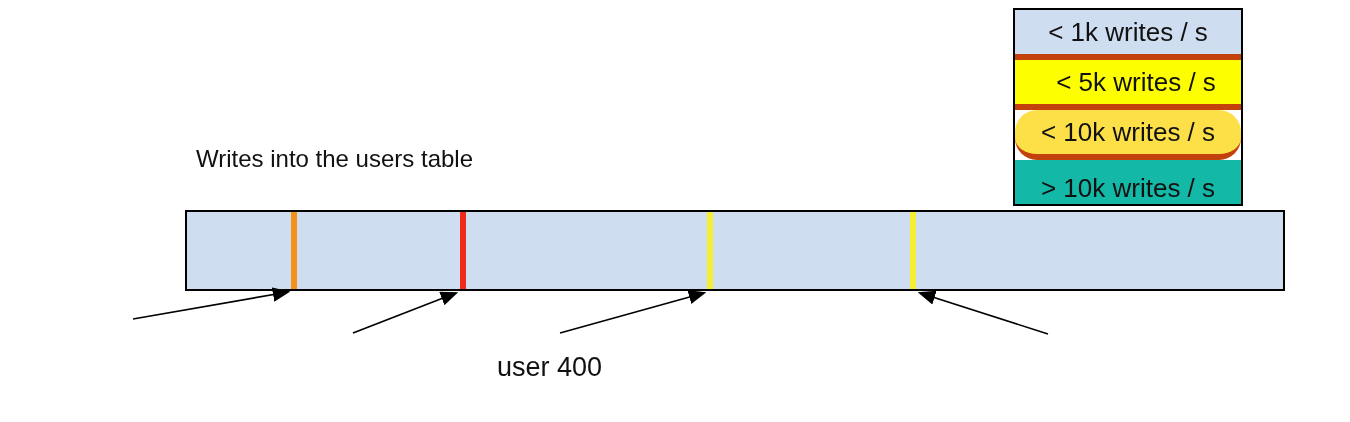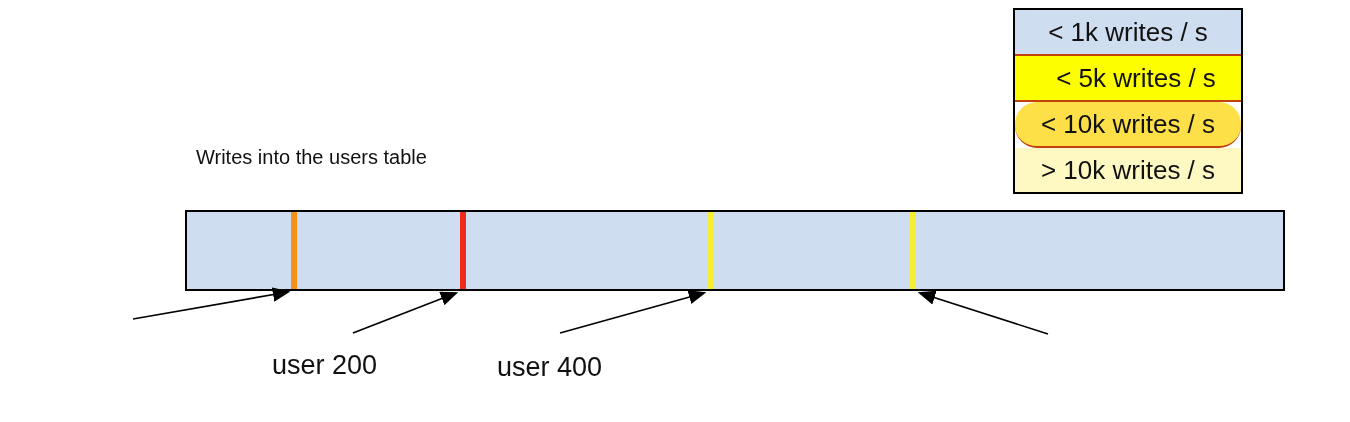--- a/index.html
+++ b/index.html
@@ -12,36 +12,36 @@
     position: relative;
     width: 1350px;
     height: 422px;
     background: #ffffff;
     overflow: hidden;
   }
   .title {
     position: absolute;
     left: 196px;
     top: 146px;
-    font-size: 20px;
+    font-size: 24px;
     line-height: 1.1;
     color: #111111;
     white-space: nowrap;
   }
   .legend {
     position: absolute;
     left: 1013px;
     top: 8px;
     width: 230px;
     border: 2px solid #000000;
     box-sizing: border-box;
   }
   .legend-row {
     height: 44px;
-    border-bottom: 2px solid #c2410c;
+    border-bottom: 6px solid #c2410c;
     display: flex;
     align-items: center;
     justify-content: center;
     font-size: 26px;
     color: #111111;
     white-space: nowrap;
   }
   .legend-row:last-child { border-bottom: none; }
   .bar {
     position: absolute;
@@ -83,21 +83,21 @@
   <div class="legend">
     <div class="legend-row" style="background: rgb(207, 221, 241);">
       <span>&lt; 1k writes / s</span>
     </div>
     <div class="legend-row" style="background: rgb(253, 255, 0); padding-left: 16px;">
       <span>&lt; 5k writes / s</span>
     </div>
     <div class="legend-row" style="background: #fde047; border-radius: 22px;">
       <span>&lt; 10k writes / s</span>
     </div>
-    <div class="legend-row" style="background: #fef9c3;">
+    <div class="legend-row" style="background: #14b8a6; align-items: flex-end;">
       <span>&gt; 10k writes / s</span>
     </div>
   </div>
 
   <div class="bar" style="background: rgb(207, 221, 241);">
     <div class="marker" style="left: 104px; background: rgb(243, 145, 25);"></div>
     <div class="marker" style="left: 273px; background: rgb(238, 42, 27);"></div>
     <div class="marker" style="left: 520px; background: rgb(245, 238, 51);"></div>
     <div class="marker" style="left: 723px; background: rgb(245, 238, 51);"></div>
   </div>
@@ -107,16 +107,15 @@
       <marker id="arrowhead" markerWidth="11" markerHeight="9" refX="9.5" refY="4.5" orient="auto">
         <path d="M0,0 L11,4.5 L0,9 z" fill="#000000"></path>
       </marker>
     </defs>
     <line x1="133" y1="319" x2="288" y2="292" stroke="#000000" stroke-width="1.6" marker-end="url(#arrowhead)"></line>
     <line x1="353" y1="333" x2="456" y2="293" stroke="#000000" stroke-width="1.6" marker-end="url(#arrowhead)"></line>
     <line x1="560" y1="333" x2="704" y2="293" stroke="#000000" stroke-width="1.6" marker-end="url(#arrowhead)"></line>
     <line x1="1048" y1="334" x2="920" y2="293" stroke="#000000" stroke-width="1.6" marker-end="url(#arrowhead)"></line>
   </svg>
 
-  <div class="user-label" style="left:272px; top:350px;">user 200</div>
   <div class="user-label" style="left:497px; top:352px;">user 400</div>
 
 </div>
 
 </body></html>

